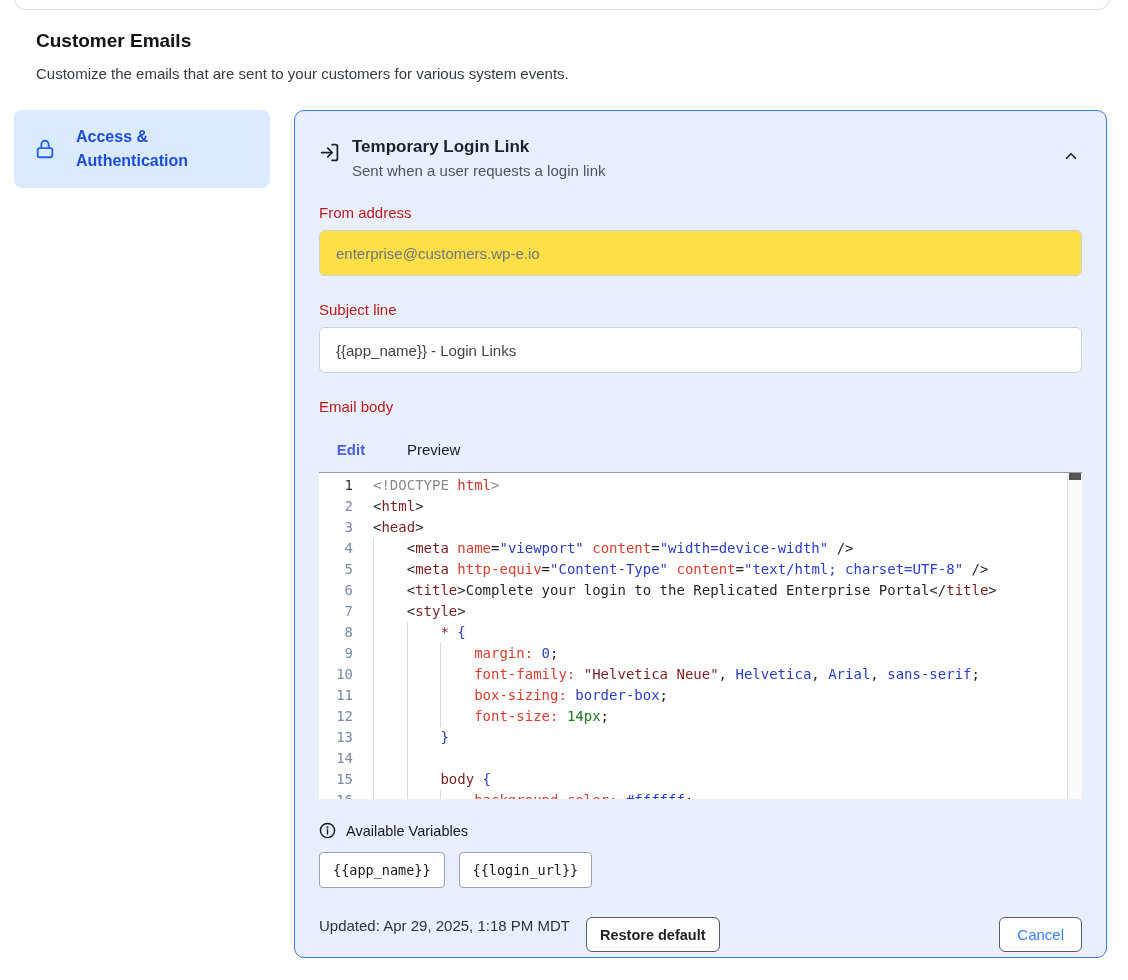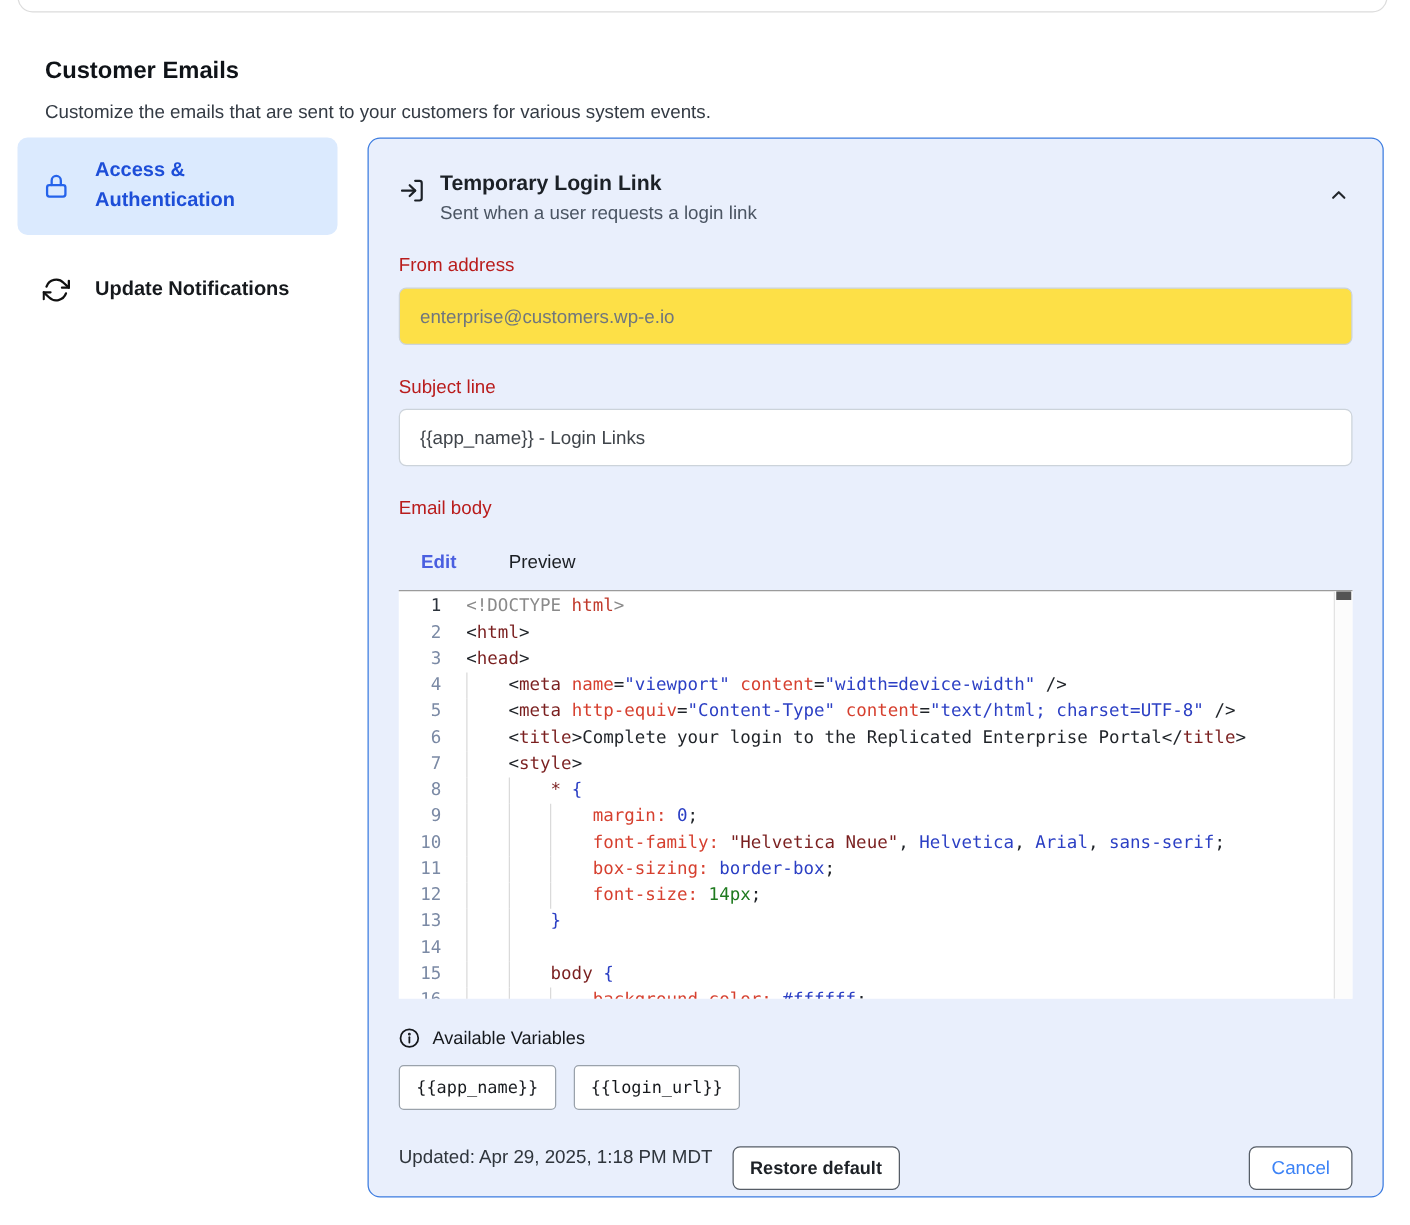--- a/index.html
+++ b/index.html
@@ -4,21 +4,21 @@
 <style>
   html,body{margin:0;padding:0;}
   body{
     width:1128px;height:980px;position:relative;overflow:hidden;
     background:#ffffff;font-family:"Liberation Sans",sans-serif;color:#16191d;
   }
   
   .top-edge{position:absolute;left:14px;top:-16px;width:1094px;height:24px;
     border:1px solid #dcdcdc;border-radius:0 0 12px 12px;background:#fff;}
 
-  .page-head{position:absolute;left:36px;top:46px;width:900px;}
+  .page-head{position:absolute;left:36px;top:30px;width:900px;}
   .page-title{font-size:19px;font-weight:700;color:#0f1318;margin:0;}
   .page-sub{font-size:15px;color:#343b44;margin-top:13px;}
 
   
   .sidebar{position:absolute;left:14px;top:110px;width:256px;}
   .side-item{display:flex;align-items:center;gap:20px;padding:15px 20px;
     border-radius:8px;font-size:16px;font-weight:600;line-height:24px;cursor:pointer;}
   .side-item.active{background:#dbeafe;color:#1d4ed8;}
   .side-item .lbl{flex:1;}
   .side-item+.side-item{margin-top:17px;}
@@ -86,31 +86,20 @@
 
 <div class="sidebar">
   <div class="side-item active">
     <span class="icon">
       <svg width="22" height="22" viewBox="0 0 24 24" fill="none" stroke="#2563eb" stroke-width="2" stroke-linecap="round" stroke-linejoin="round">
         <rect x="4" y="11" width="16" height="10" rx="2"></rect>
         <path d="M8 11V7a4 4 0 0 1 8 0v4"></path>
       </svg>
     </span>
     <span class="lbl">Access &amp; Authentication</span>
-  </div>
-  <div class="side-item">
-    <span class="icon">
-      <svg width="22" height="22" viewBox="0 0 24 24" fill="none" stroke="#111111" stroke-width="2" stroke-linecap="round" stroke-linejoin="round">
-        <polyline points="23 4 23 10 17 10"></polyline>
-        <polyline points="1 20 1 14 7 14"></polyline>
-        <path d="M3.51 9a9 9 0 0 1 14.85-3.36L23 10"></path>
-        <path d="M20.49 15a9 9 0 0 1-14.85 3.36L1 14"></path>
-      </svg>
-    </span>
-    <span class="lbl">Update Notifications</span>
   </div>
 </div>
 
 <div class="panel">
 
   <div class="panel-head">
     <span class="icon">
       <svg width="21" height="21" viewBox="0 0 24 24" fill="none" stroke="#1c2127" stroke-width="2" stroke-linecap="round" stroke-linejoin="round">
         <path d="M15 3h4a2 2 0 0 1 2 2v14a2 2 0 0 1-2 2h-4"></path>
         <polyline points="10 17 15 12 10 7"></polyline>

